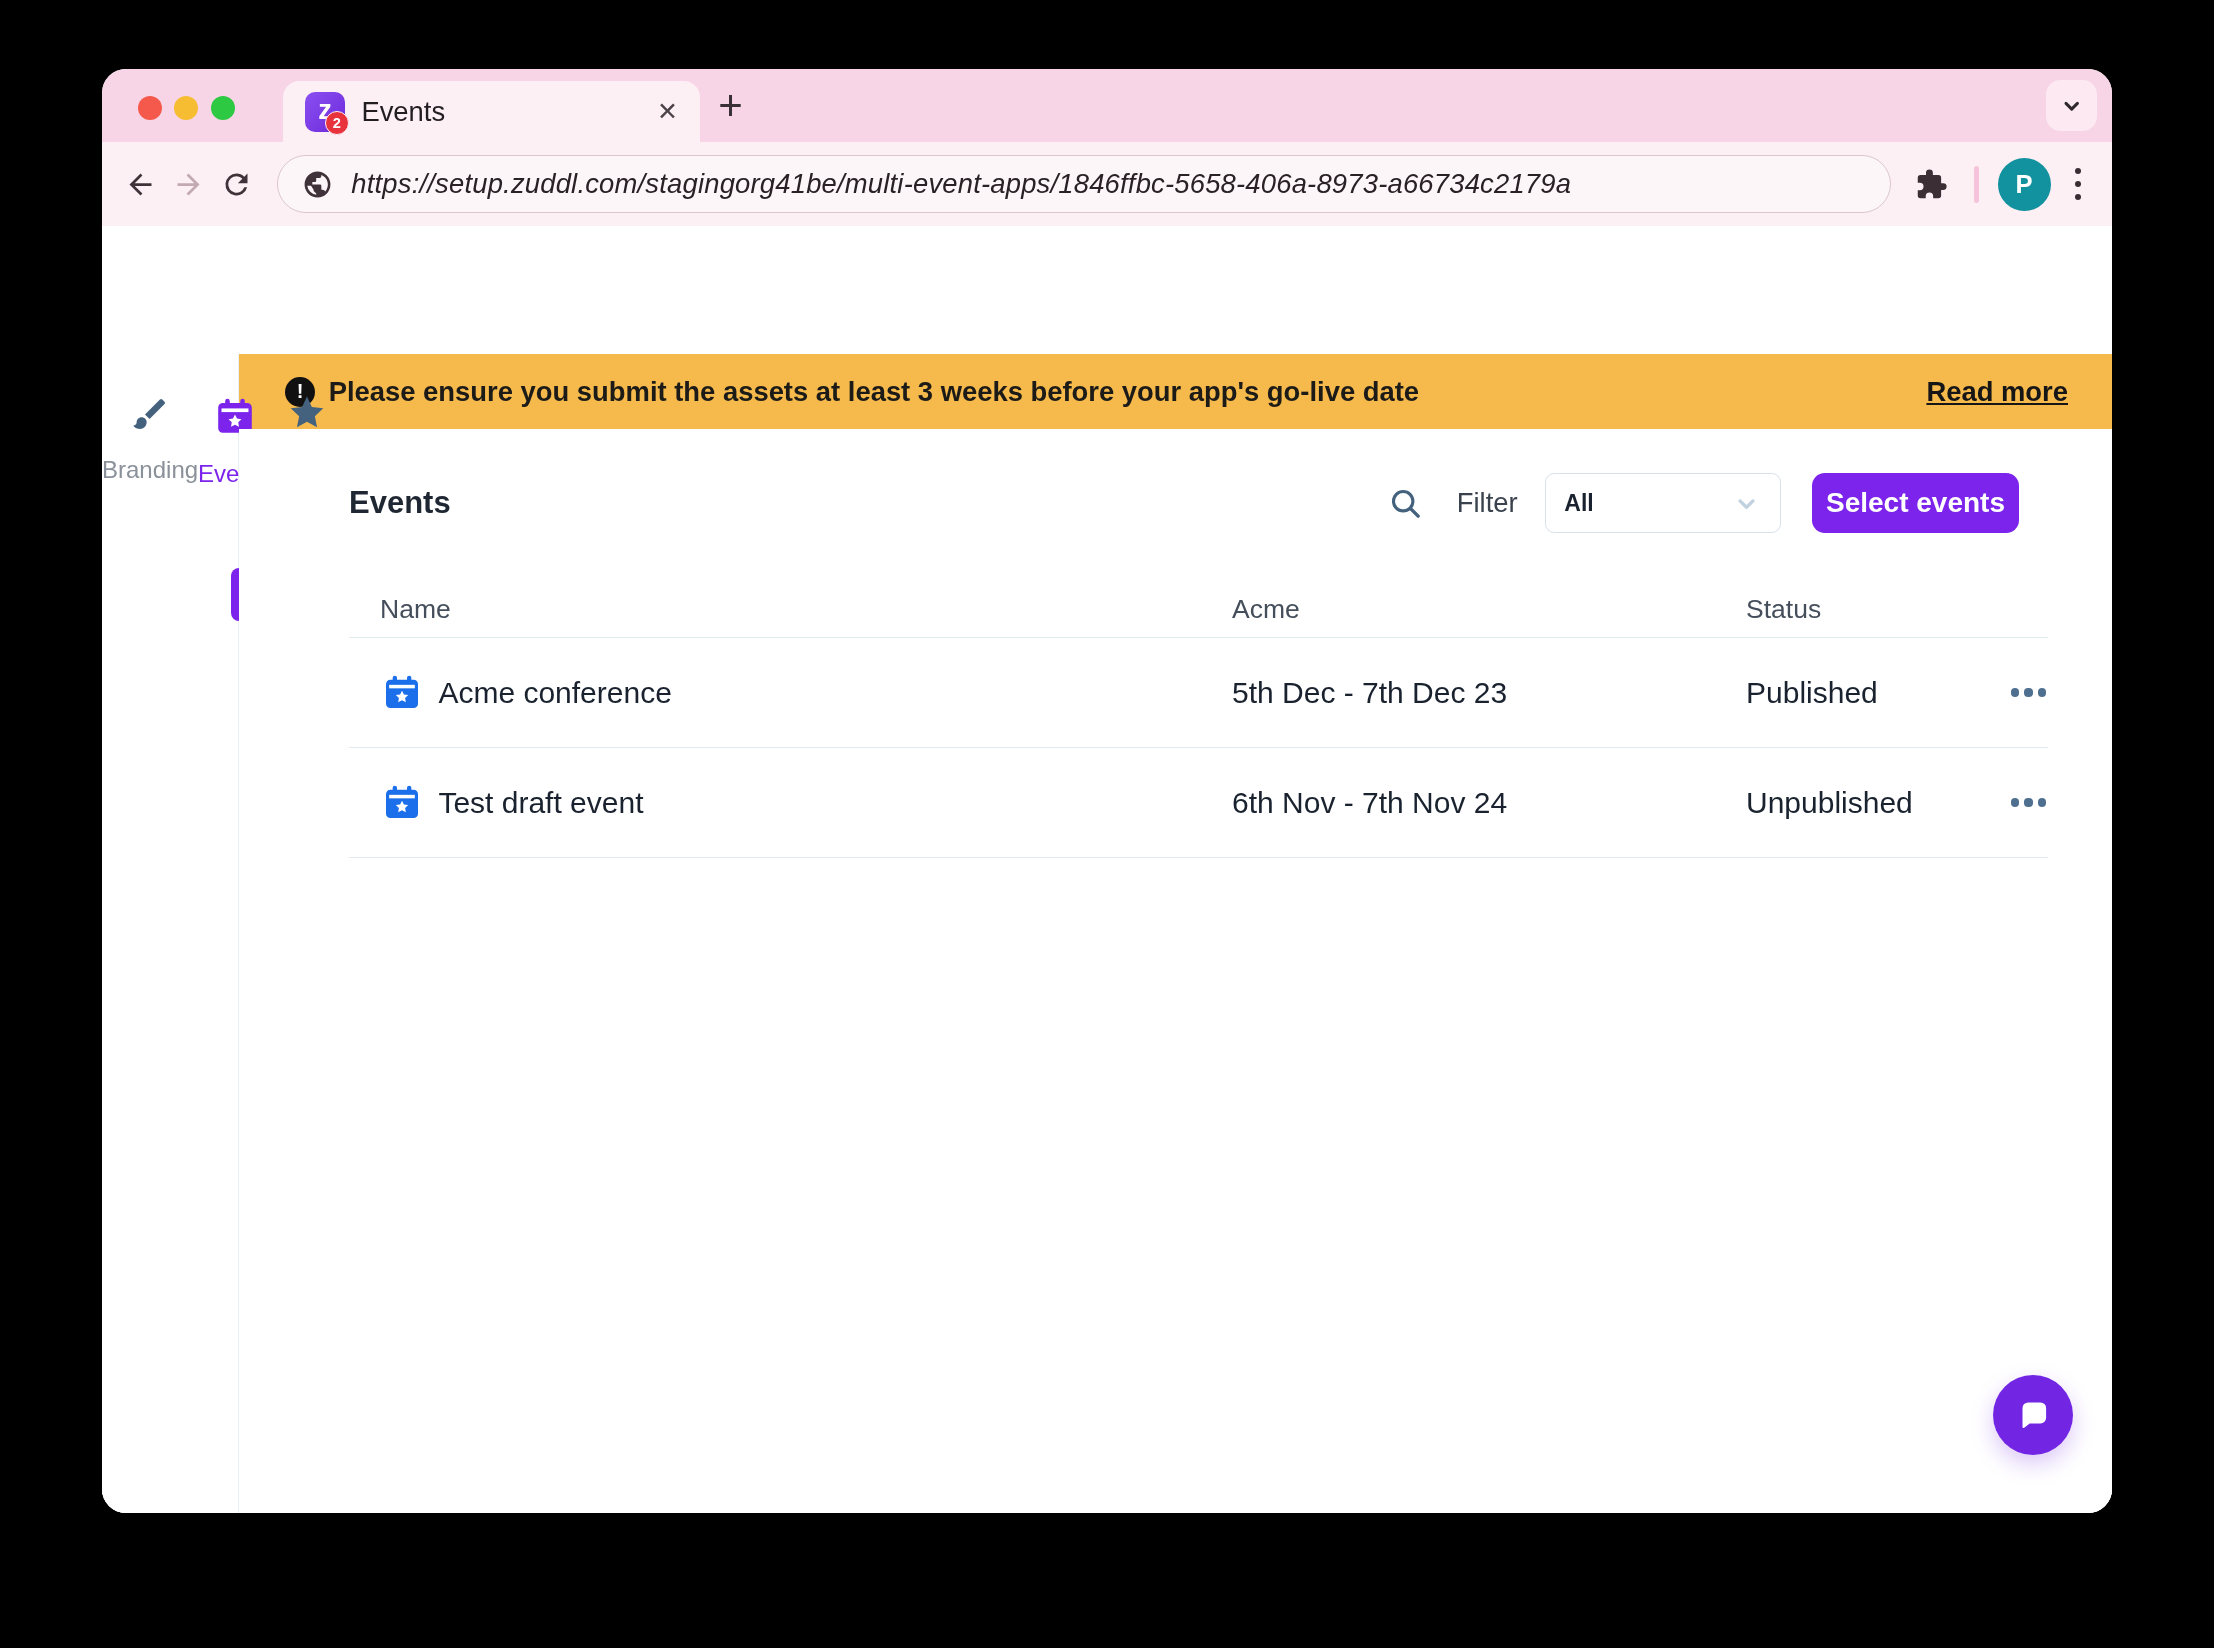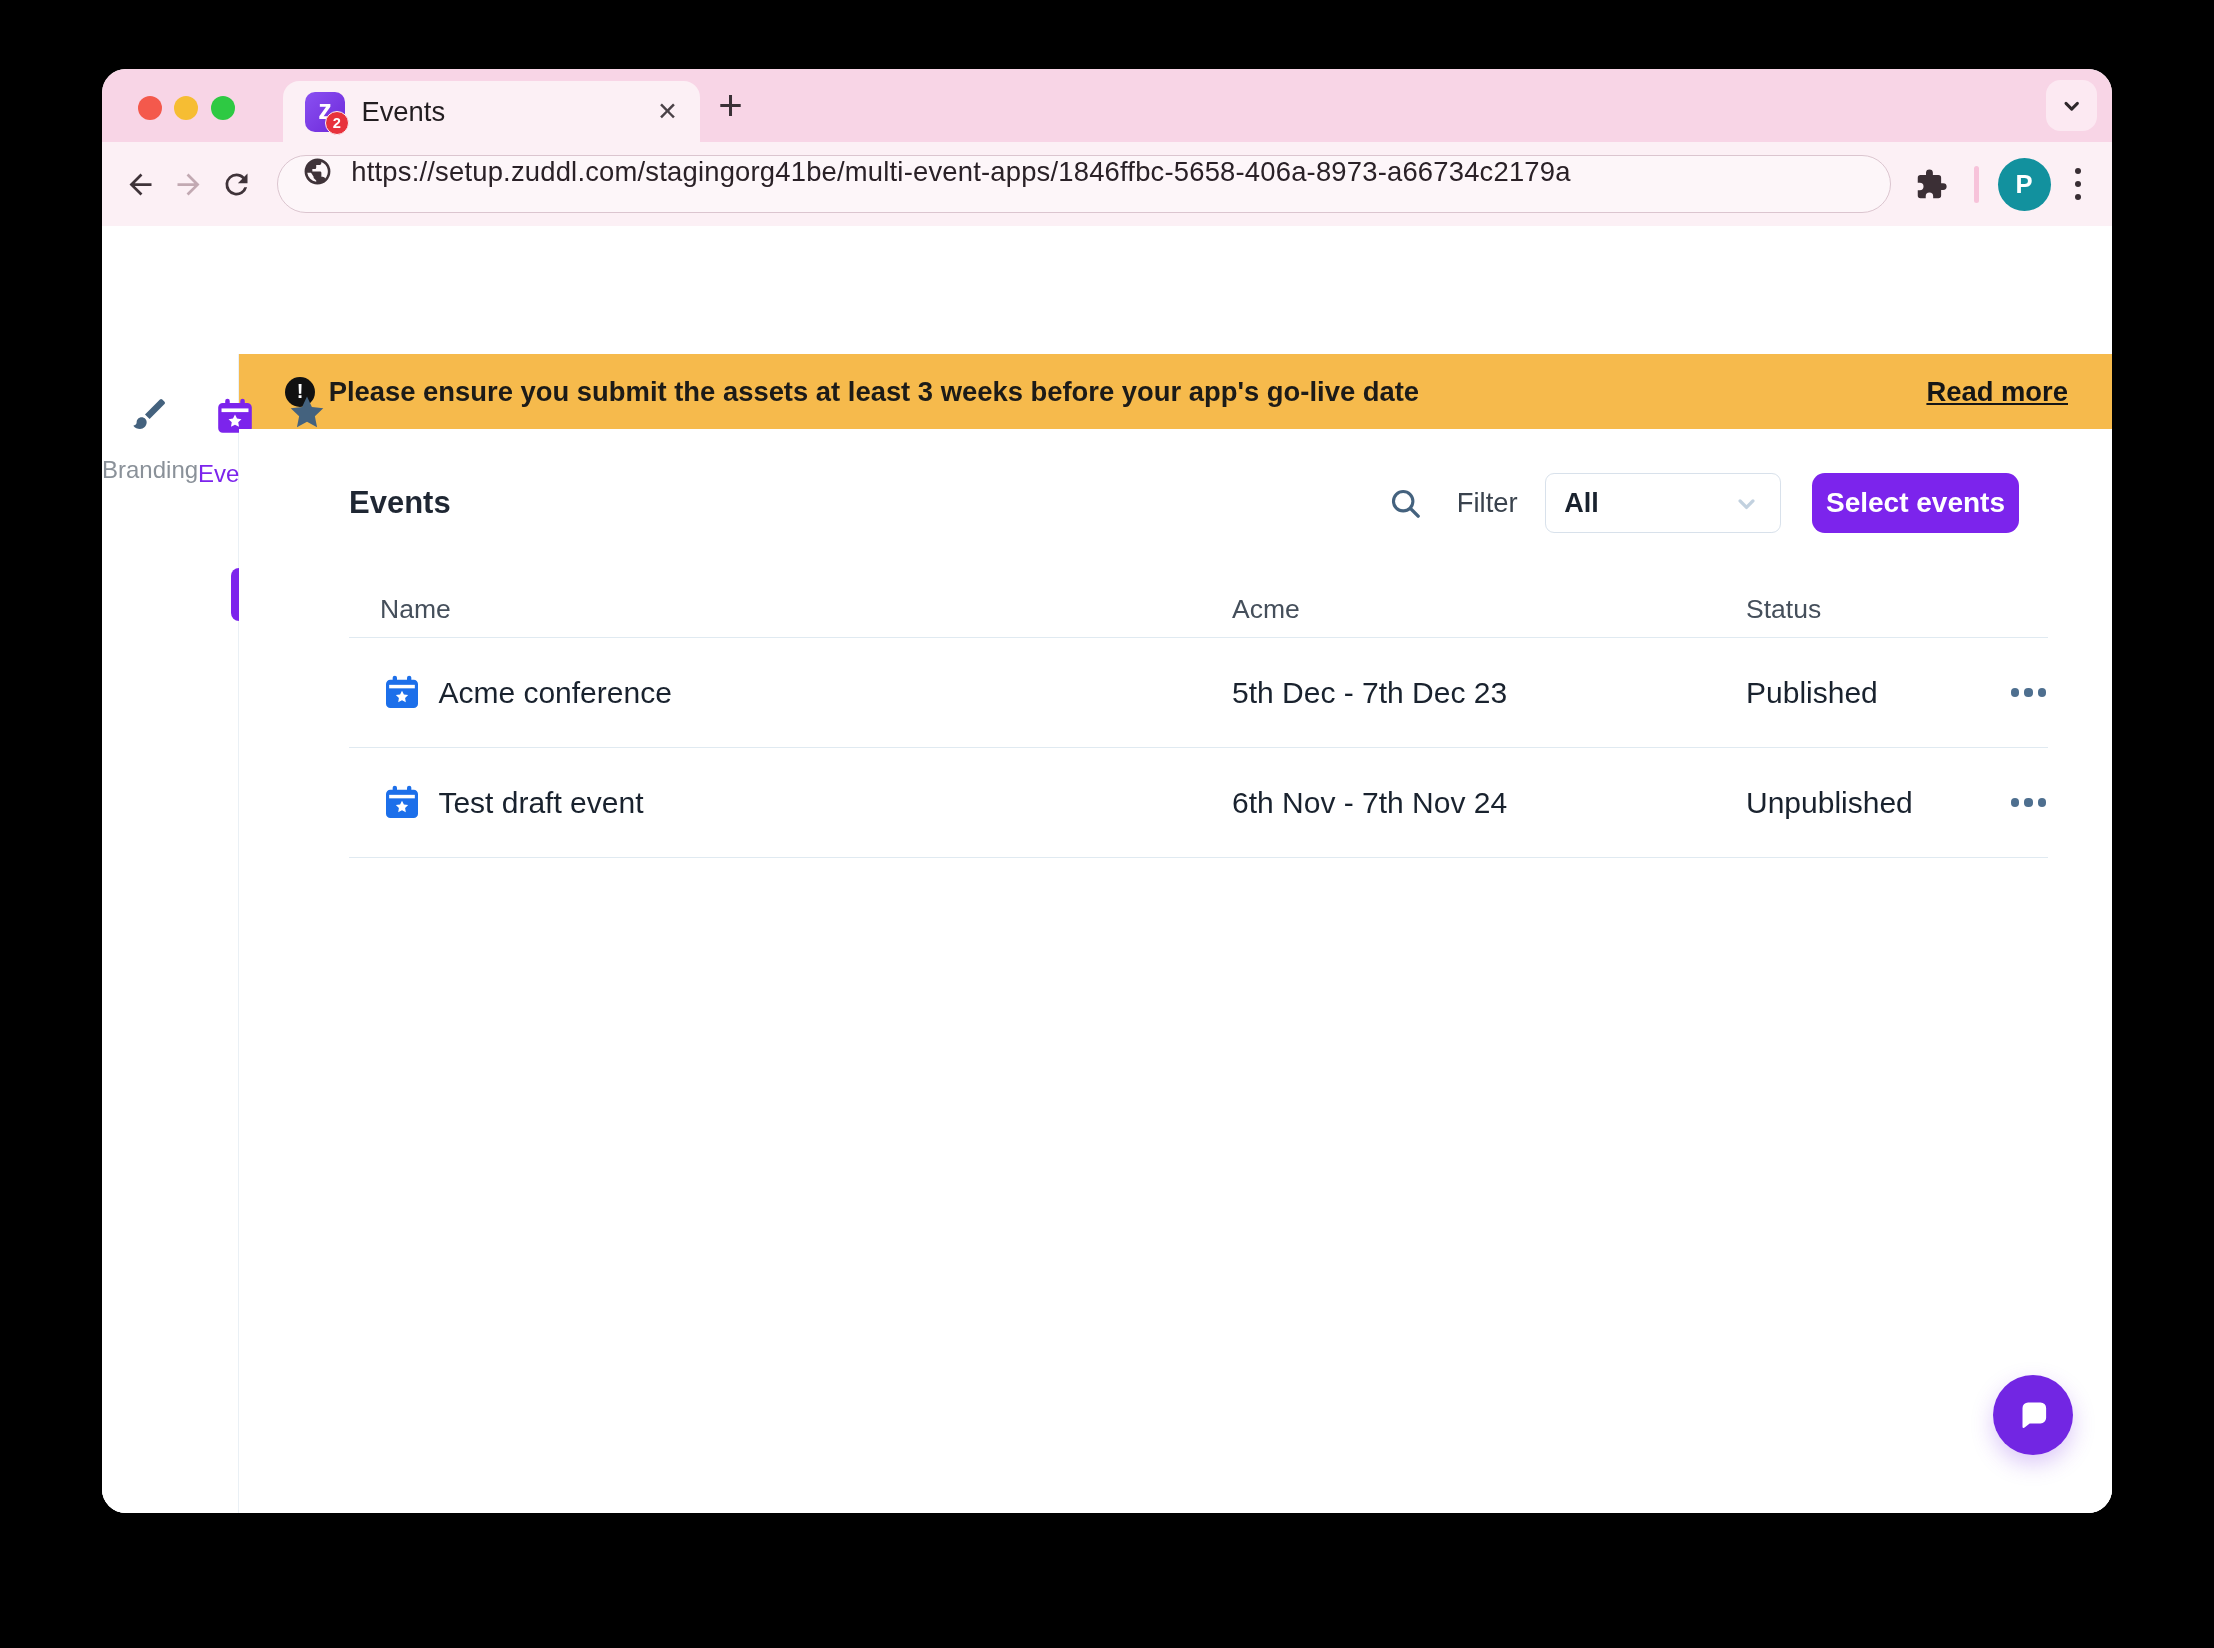--- a/index.html
+++ b/index.html
@@ -56,21 +56,21 @@
   }
   
   .toolbar {
     height: 84px; background: #FCF0F5; flex: 0 0 auto;
     display: flex; align-items: center; padding: 0 18.3px 0 14.6px;
   }
   .nav-btn { width: 48px; height: 48px; display: flex; align-items: center; justify-content: center; flex: 0 0 auto; }
   .urlbar {
     flex: 1; height: 58px; margin: 0 16.4px; border-radius: 29px;
     background: #FDF6F9; border: 1.8px solid #DBC5CF;
-    display: flex; padding: 0 24px; min-width: 0;
+    display: flex; align-items: center; padding: 0 24px; min-width: 0; font-style: italic;
   }
   .url-text {
     margin-left: 18.3px; font-size: 27.4px; color: #2A2127; letter-spacing: 0.2px;
     white-space: nowrap; overflow: hidden; flex: 1;
   }
   .pinkbar { width: 5.5px; height: 37px; border-radius: 2.7px; background: #F7C3DA; margin: 0 18.3px; flex: 0 0 auto; }
   .avatar {
     width: 53px; height: 53px; border-radius: 50%; background: #12919E;
     display: flex; align-items: center; justify-content: center;
     color: #fff; font-size: 25.6px; font-weight: 600; flex: 0 0 auto;
@@ -119,21 +119,21 @@
   .main { position: absolute; left: 137px; top: 203px; right: 0; bottom: 0; background: #fff; }
   .controls { display: flex; align-items: center; height: 60px; margin-top: 44px; }
   .main-heading { margin-left: 110px; font-size: 31px; font-weight: 600; color: #1F2733; }
   .search-btn { margin-left: auto; width: 40px; height: 40px; display: flex; align-items: center; justify-content: center; }
   .filter-label { margin-left: 31px; font-size: 27.4px; color: #39424D; }
   .filter-select {
     margin-left: 27.4px; width: 236px; height: 60px; border: 1.8px solid #D8E1EB;
     border-radius: 9.1px; background: #fff;
     display: flex; align-items: center; padding: 0 18.3px;
   }
-  .filter-value { font-size: 27px; font-weight: 600; color: #19222E; }
+  .filter-value { font-size: 23px; font-weight: 600; color: #19222E; }
   .filter-select svg { margin-left: auto; }
   .select-btn {
     margin-left: 31px; margin-right: 93px; width: 207px; height: 60px;
     border: none; border-radius: 12.8px; background: #7C24EC;
     color: #fff; font-size: 28px; font-weight: 700;
     font-family: "Liberation Sans", "DejaVu Sans", sans-serif;
     display: flex; align-items: center; justify-content: center;
   }
   .table { margin: 48px 64px 0 110px; }
   .t-head, .t-row {

